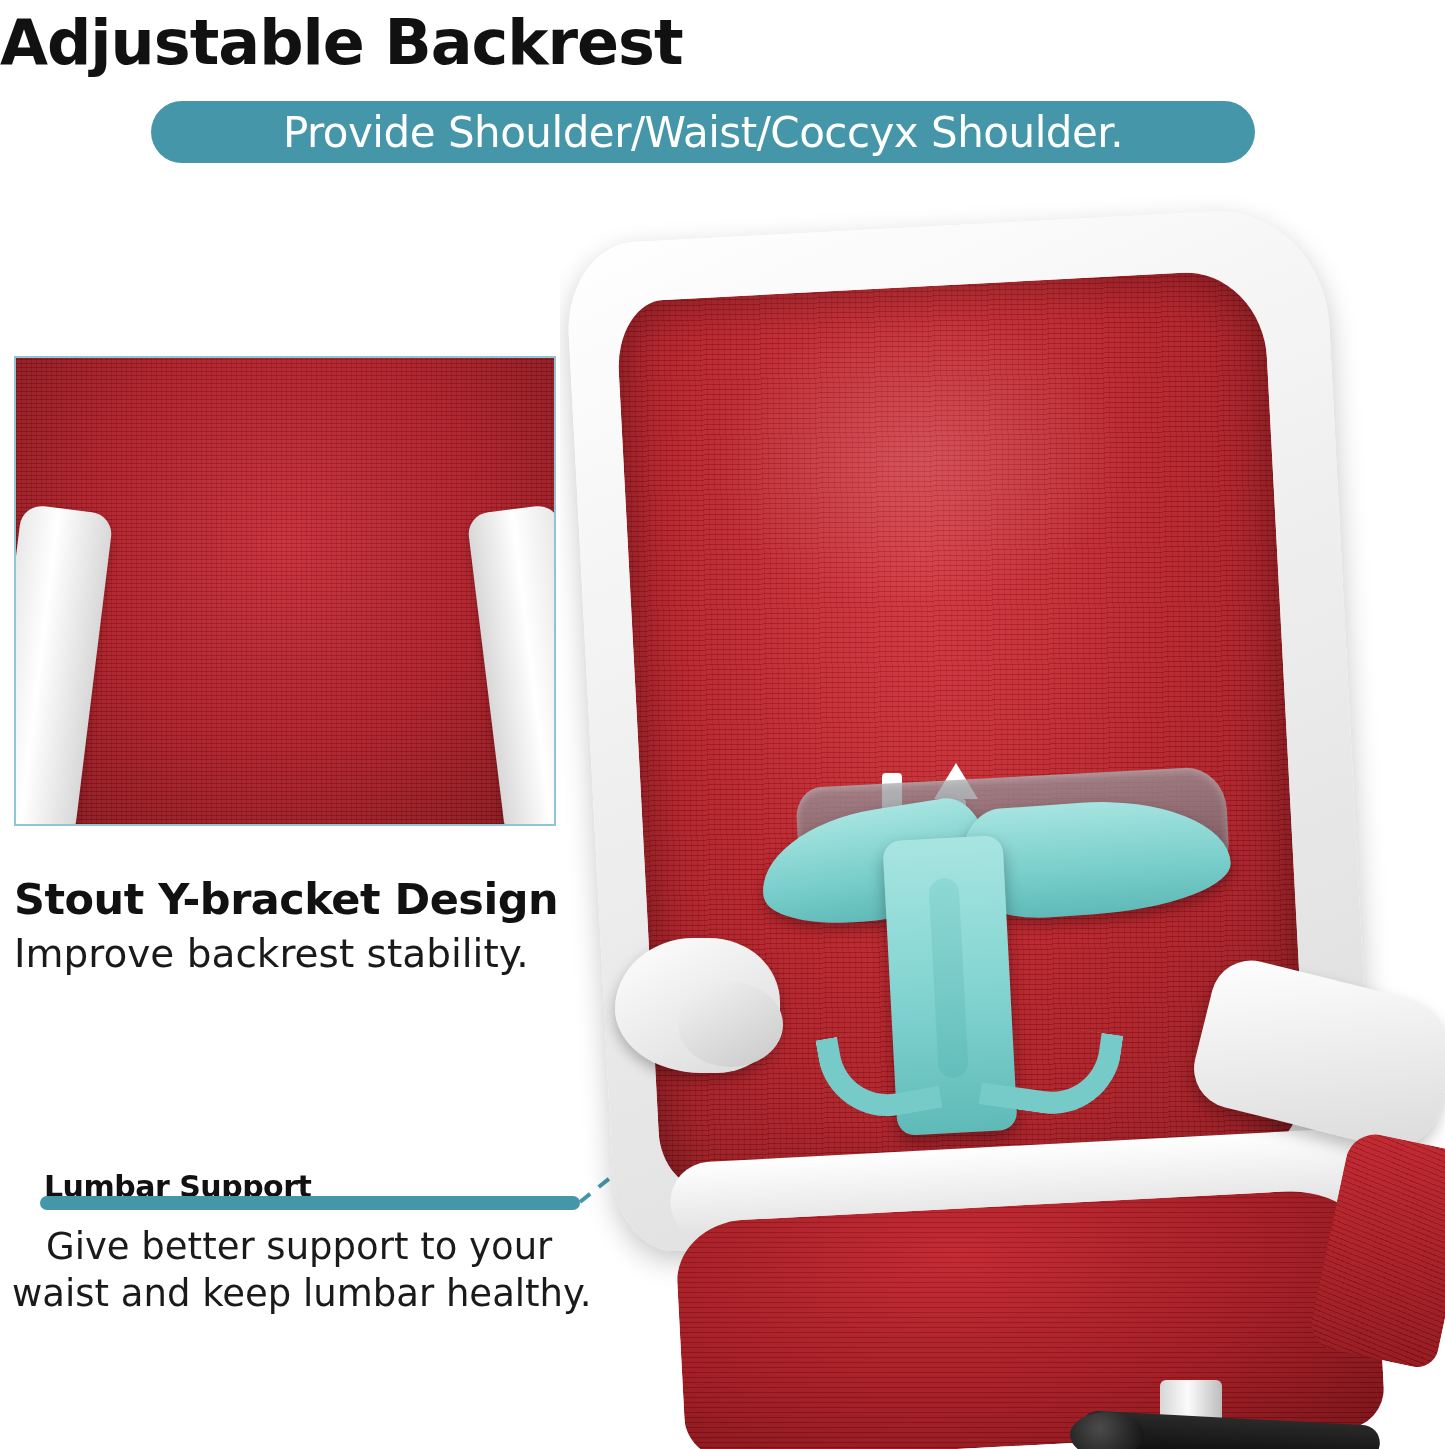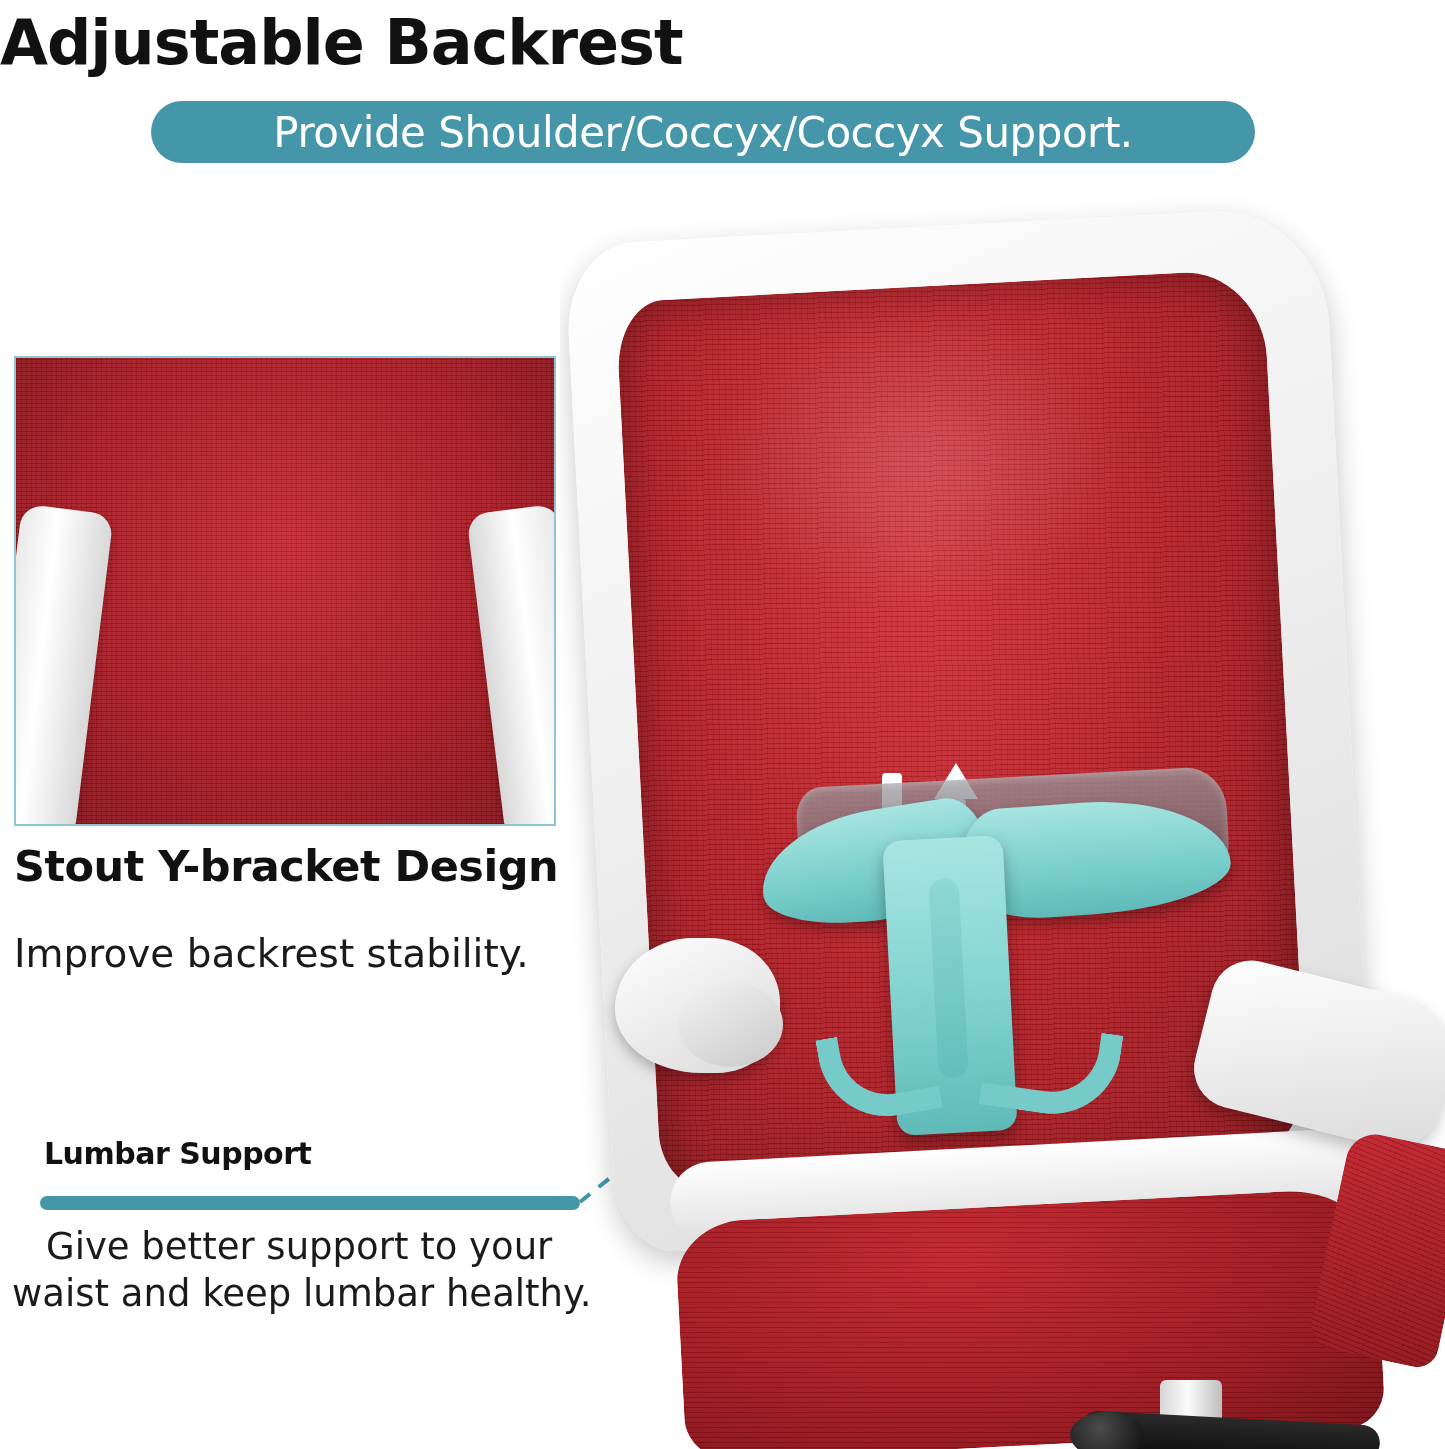--- a/index.html
+++ b/index.html
@@ -86,20 +86,21 @@
     transform: rotate(-7deg);
     box-shadow: 0 4px 10px rgba(0,0,0,0.25);
   }
 
   
   .label-bold {
     position: absolute;
     font-weight: bold;
     color: #111111;
     letter-spacing: -0.5px;
+    margin-top: 33px;
   }
   .label-reg {
     position: absolute;
     color: #1a1a1a;
     font-weight: 400;
   }
   #ybracket-title { left: 14px; top: 841px; font-size: 43px; }
   #ybracket-desc  { left: 14px; top: 906px; font-size: 39px; margin-top: 25px; }
 
   #lumbar-title {
@@ -348,21 +349,21 @@
     overflow: hidden;
     clip: rect(0 0 0 0);
   }
 </style>
 </head>
 <body>
 
 <div class="headline">Adjustable Backrest</div>
 
 <div class="subhead-pill">
-  <span>Provide Shoulder/Coccyx/Coccyx Support.</span>
+  <span>Provide Shoulder/Waist/Coccyx Shoulder.</span>
 </div>
 
 <div class="inset">
   <div class="inset-mesh"></div>
   <div class="inset-frame-left"></div>
   <div class="inset-frame-right"></div>
 
   <span class="sr-only">close-up detail of Y-bracket on backrest</span>
 </div>
 

